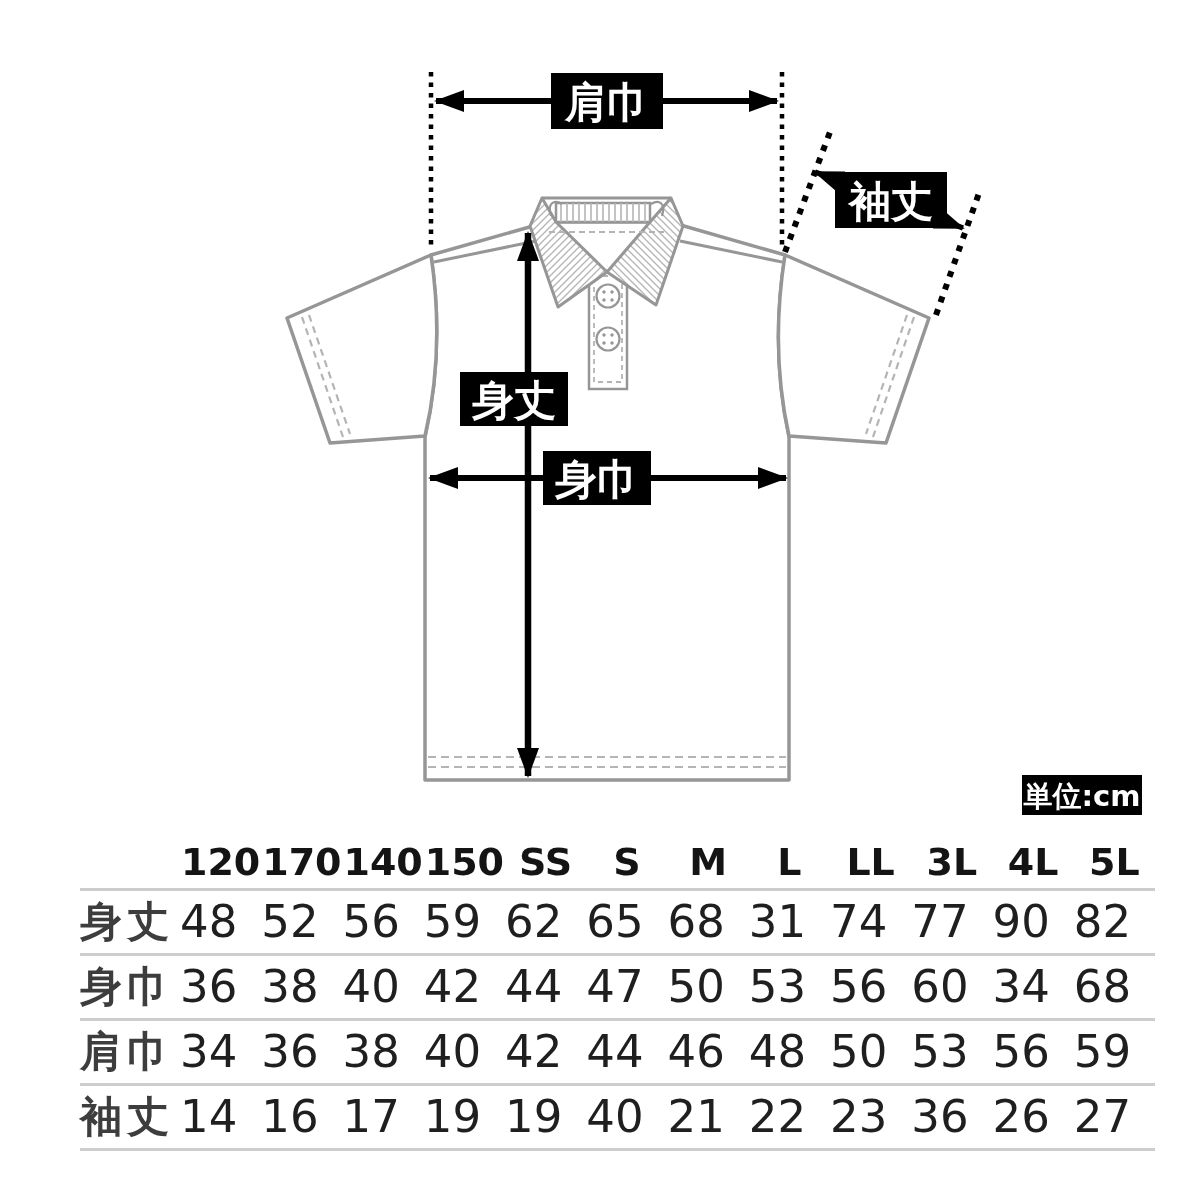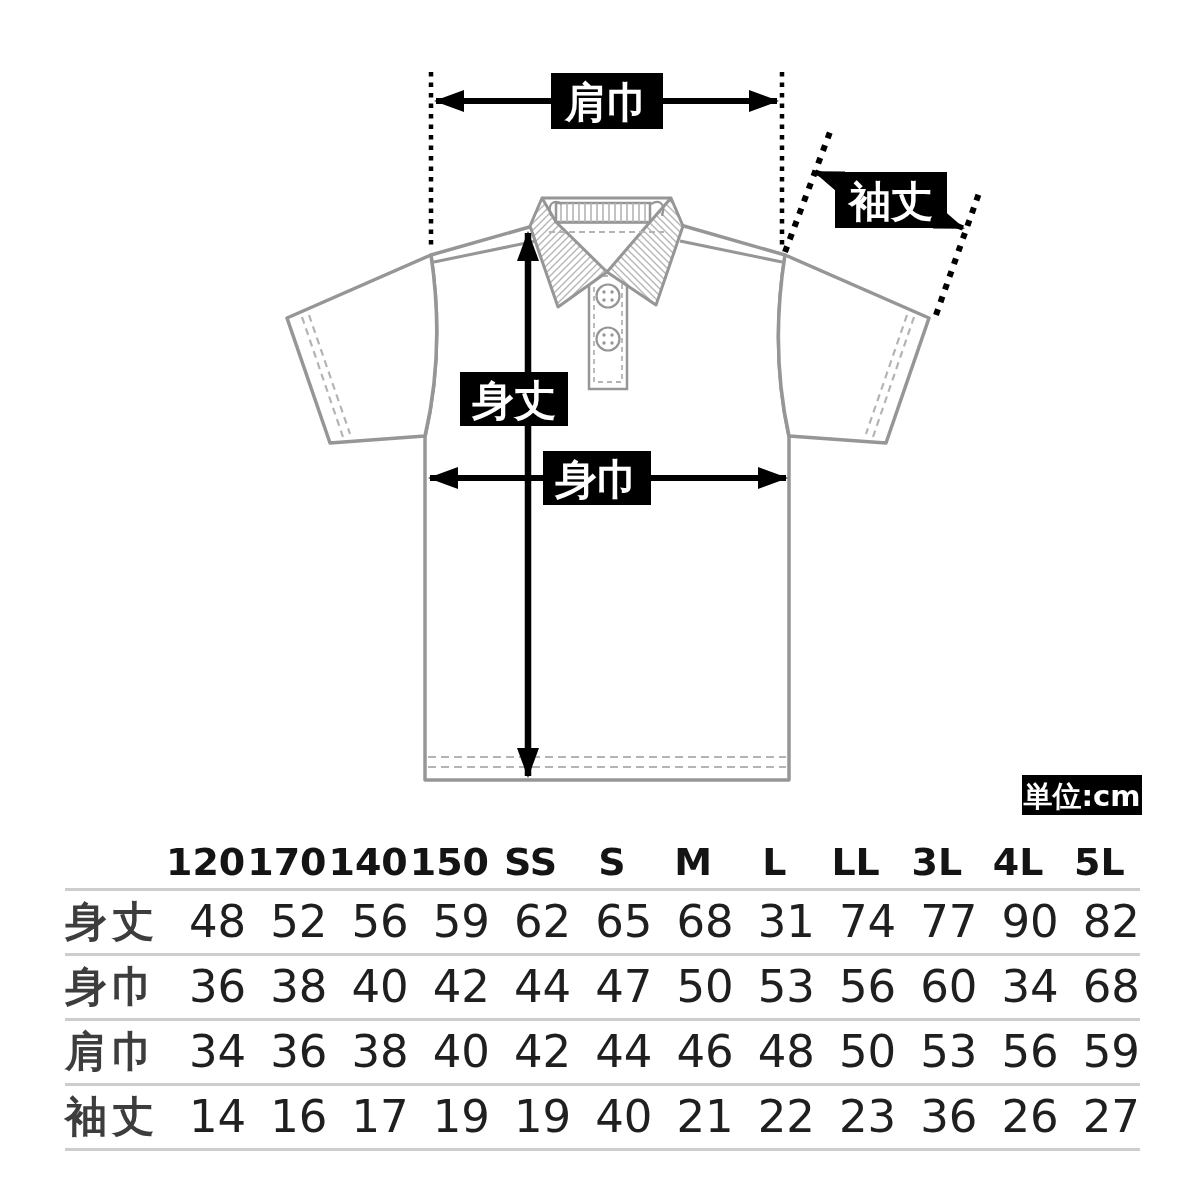--- a/index.html
+++ b/index.html
@@ -22,40 +22,40 @@
   .unit-label {
     fill: #ffffff;
     font-size: 29px;
     font-weight: bold;
     text-anchor: middle;
     dominant-baseline: central;
     font-family: "DejaVu Sans", "Liberation Sans", sans-serif;
   }
   table.size-table {
     position: absolute;
-    left: 65px; top: 836px;
+    left: 80px; top: 836px;
     width: 1075px;
     border-collapse: collapse;
     table-layout: fixed;
   }
   table.size-table col.label-col { width: 100px; }
   table.size-table thead tr { height: 53px; border-bottom: 3px solid #cdcdcd; }
   table.size-table thead th {
     font-size: 38px; font-weight: bold; color: #141414;
     text-align: center; vertical-align: middle; padding: 0;
   }
   table.size-table tbody tr { height: 65px; border-bottom: 3px solid #cdcdcd; }
   table.size-table tbody th {
     font-size: 42px; font-weight: bold; color: #3d3d3d;
     text-align: left; letter-spacing: 5px;
     vertical-align: middle; padding: 0;
   }
   table.size-table tbody td {
     font-size: 45px; font-weight: normal; color: #1f1f1f;
-    text-align: right; vertical-align: middle; padding: 0;
+    text-align: left; vertical-align: middle; padding: 0;
   }
 </style>
 </head>
 <body>
 
 <div>
 
   <svg class="diagram" width="1200" height="830" viewBox="0 0 1200 830">
     <defs>
       <pattern id="hatchL" width="7" height="7" patternUnits="userSpaceOnUse">

